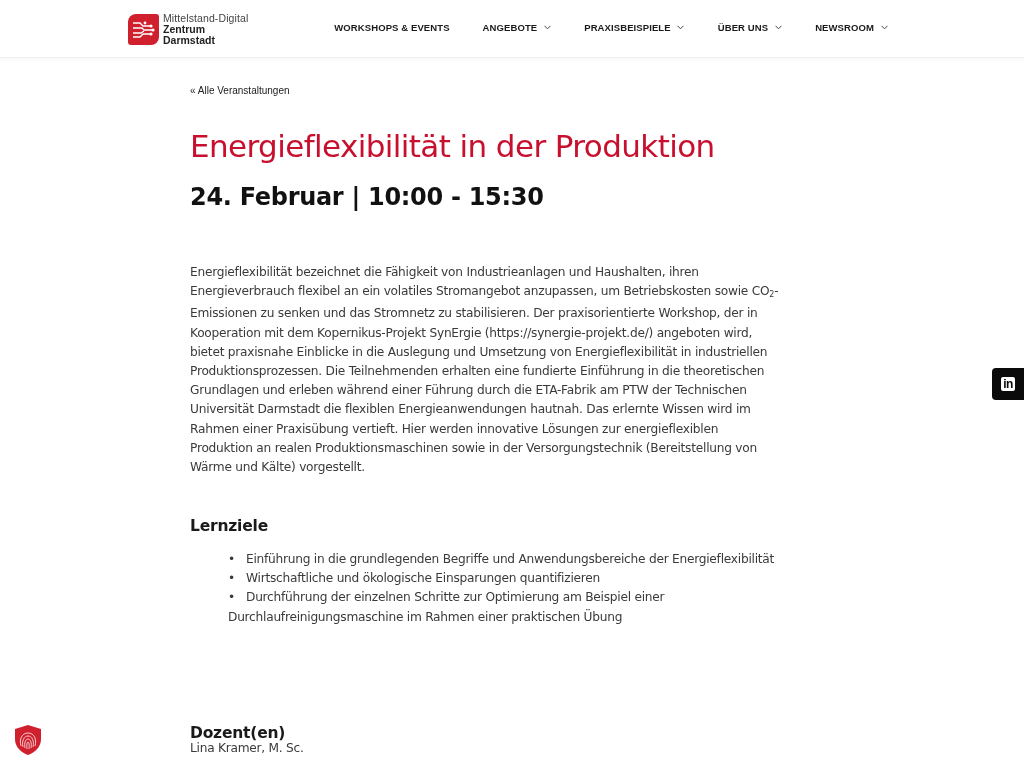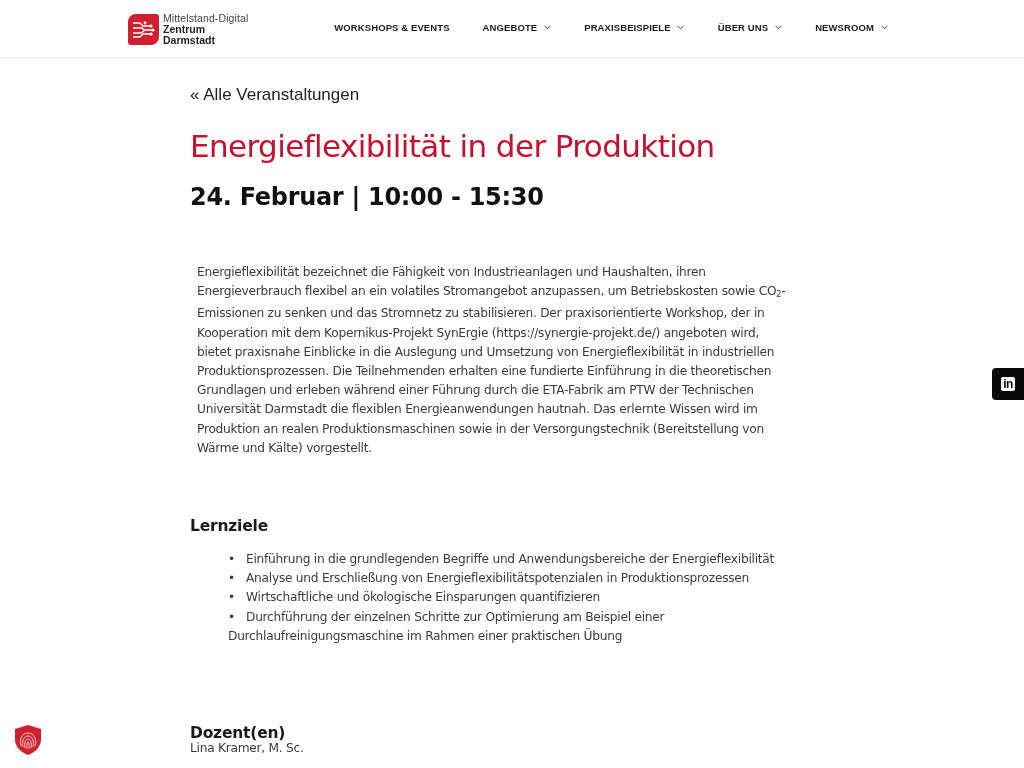--- a/index.html
+++ b/index.html
@@ -87,21 +87,21 @@
       position: absolute;
       left: 190px;
       top: 0;
       width: 650px;
     }
     .back-link {
       position: absolute;
       top: 85px;
       left: 0;
       font-family: "Liberation Sans", sans-serif;
-      font-size: 17px;
+      font-size: 10px;
       color: #222;
       text-decoration: none;
       cursor: pointer;
       white-space: nowrap;
     }
     .event-title {
       position: absolute;
       top: 128px;
       left: 0;
       font-family: "DejaVu Sans", sans-serif;
@@ -126,21 +126,21 @@
       position: absolute;
       top: 263px;
       left: 0;
       width: 650px;
       font-family: "DejaVu Sans", sans-serif;
       font-size: 12.2px;
       line-height: 19.2px;
       color: #3a3a3a;
       letter-spacing: -0.25px;
     }
-    .description .line { display: block; white-space: nowrap; margin-left: 7px; }
+    .description .line { display: block; white-space: nowrap; }
     .description sub { font-size: 8px; vertical-align: -2px; }
     .section-heading {
       position: absolute;
       left: 0;
       font-family: "DejaVu Sans", sans-serif;
       font-size: 15.5px;
       color: #1a1a1a;
       white-space: nowrap;
       letter-spacing: -0.2px;
     }
@@ -290,29 +290,29 @@
 
   <div class="description">
     <span class="line">Energieflexibilität bezeichnet die Fähigkeit von Industrieanlagen und Haushalten, ihren</span>
     <span class="line"><span>Energieverbrauch flexibel an ein volatiles Stromangebot anzupassen, um Betriebskosten sowie CO</span><sub>2</sub><span>-</span></span>
     <span class="line">Emissionen zu senken und das Stromnetz zu stabilisieren. Der praxisorientierte Workshop, der in</span>
     <span class="line">Kooperation mit dem Kopernikus-Projekt SynErgie (https://synergie-projekt.de/) angeboten wird,</span>
     <span class="line">bietet praxisnahe Einblicke in die Auslegung und Umsetzung von Energieflexibilität in industriellen</span>
     <span class="line">Produktionsprozessen. Die Teilnehmenden erhalten eine fundierte Einführung in die theoretischen</span>
     <span class="line">Grundlagen und erleben während einer Führung durch die ETA-Fabrik am PTW der Technischen</span>
     <span class="line">Universität Darmstadt die flexiblen Energieanwendungen hautnah. Das erlernte Wissen wird im</span>
+    <span class="line">Rahmen einer Praxisübung vertieft. Hier werden innovative Lösungen zur energieflexiblen</span>
     <span class="line">Produktion an realen Produktionsmaschinen sowie in der Versorgungstechnik (Bereitstellung von</span>
     <span class="line">Wärme und Kälte) vorgestellt.</span>
   </div>
 
   <h3 class="section-heading h-lernziele">Lernziele</h3>
 
   <ul class="goals">
     <li><span class="bullet">•</span><span>Einführung in die grundlegenden Begriffe und Anwendungsbereiche der Energieflexibilität</span></li>
-    <li><span class="bullet">•</span><span>Analyse und Erschließung von Energieflexibilitätspotenzialen in Produktionsprozessen</span></li>
     <li><span class="bullet">•</span><span>Wirtschaftliche und ökologische Einsparungen quantifizieren</span></li>
     <li><span class="bullet">•</span><span>Durchführung der einzelnen Schritte zur Optimierung am Beispiel einer</span><span class="wrap-line">Durchlaufreinigungsmaschine im Rahmen einer praktischen Übung</span></li>
   </ul>
 
   <h3 class="section-heading h-dozent">Dozent(en)</h3>
 
   <p class="lecturer">Lina Kramer, M. Sc.</p>
 </main>
 
 <a class="linkedin-btn">

